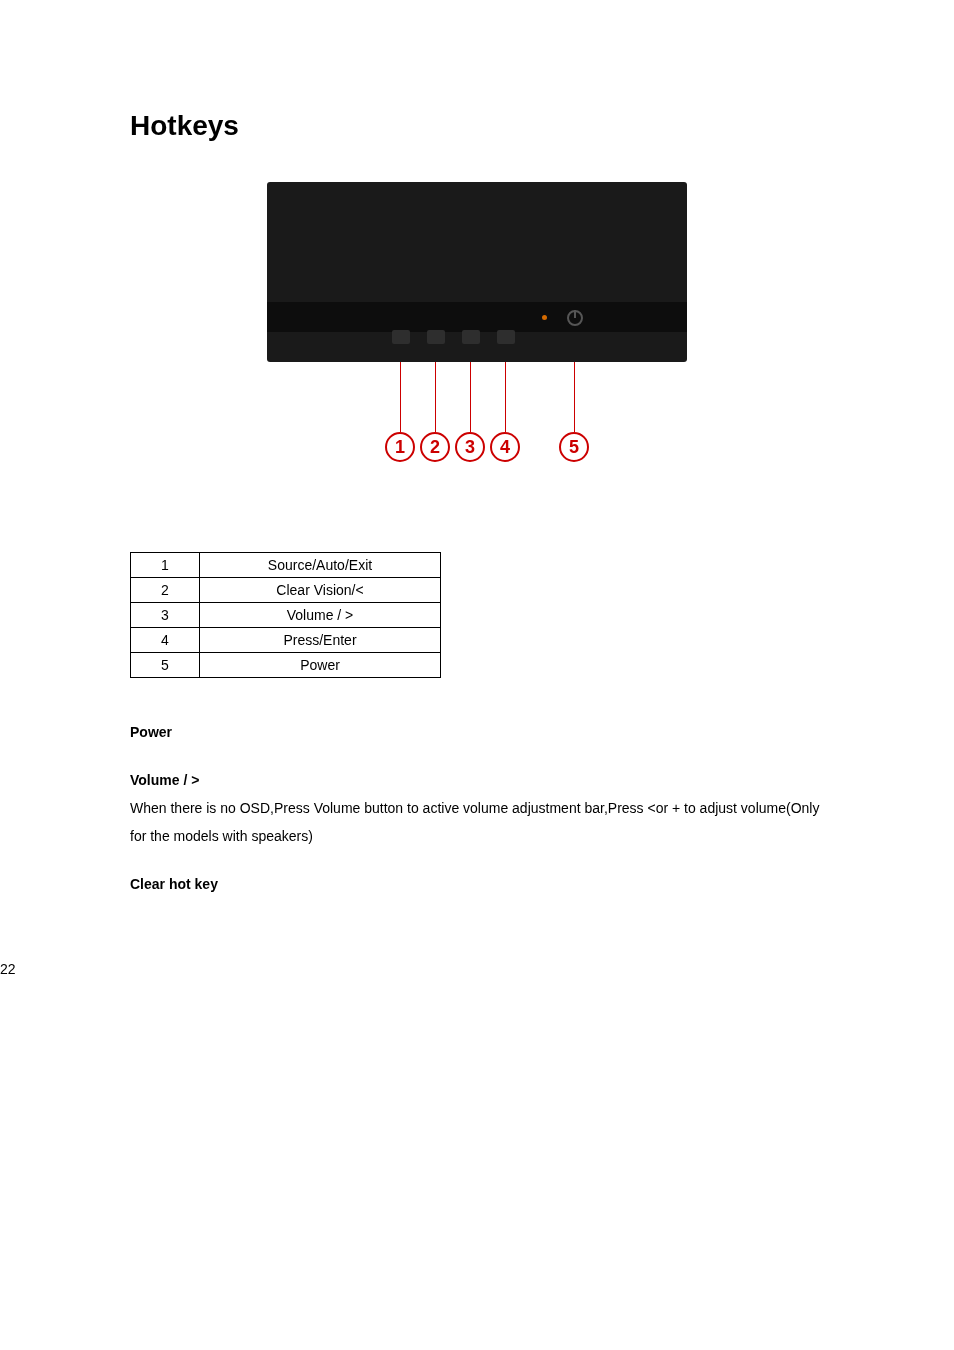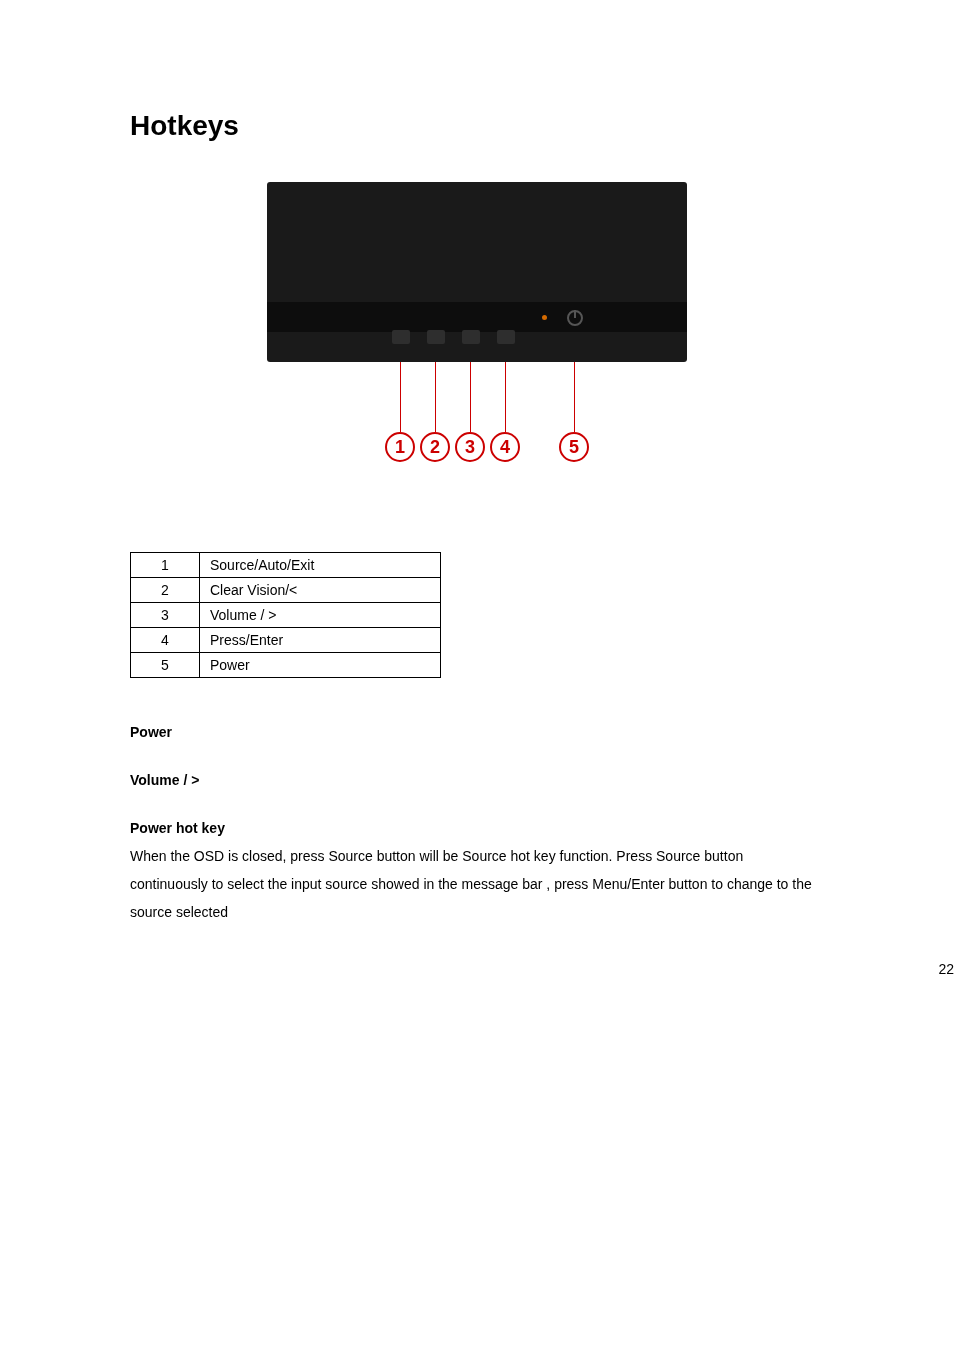--- a/index.html
+++ b/index.html
@@ -125,20 +125,21 @@
   
   table.keytable {
     border-collapse: collapse;
     margin: 0 0 40px 0;
     font-size: 14px;
   }
   table.keytable td {
     border: 1px solid #000;
     padding: 4px 10px;
     vertical-align: middle;
+    text-align: center;
   }
   table.keytable td.num {
     width: 48px;
     text-align: center;
   }
   table.keytable td.label {
     width: 220px;
   }
 
   
@@ -148,23 +149,22 @@
     margin-bottom: 20px;
   }
   .section .hd {
     font-weight: bold;
   }
 
   .page-number {
     position: absolute;
     bottom: 30px;
     left: 0; right: 0;
-    text-align: right;
+    text-align: left;
     font-size: 14px;
-    padding-left: 41px;
   }
 </style>
 </head>
 <body>
 
 <div class="page">
 
   <h1 class="title">Hotkeys</h1>
 
   <div class="figure-wrap">
@@ -216,24 +216,24 @@
     </tr>
   </tbody>
     </table>
 
   <div class="section">
     <div class="hd">Power</div>
   </div>
 
   <div class="section">
     <div class="hd">Volume / &gt;</div>
-  </div>
-
-  <div class="section">
-  </div>
-
-  <div class="section">
-    <div class="hd">Power hot key</div>
-    <div>When the OSD is closed, press Source   button will be Source hot key function. Press Source button continuously to select the input source showed in the message bar , press Menu/Enter button to change to the source selected</div>
+    <div>When there is no OSD,Press Volume button to active volume adjustment bar,Press &lt;or + to adjust volume(Only for the models with speakers)</div>
+  </div>
+
+  <div class="section">
+  </div>
+
+  <div class="section">
+    <div class="hd">Clear hot key</div>
   </div>
 
   <div class="page-number">22</div>
 </div>
 
 </body></html>

